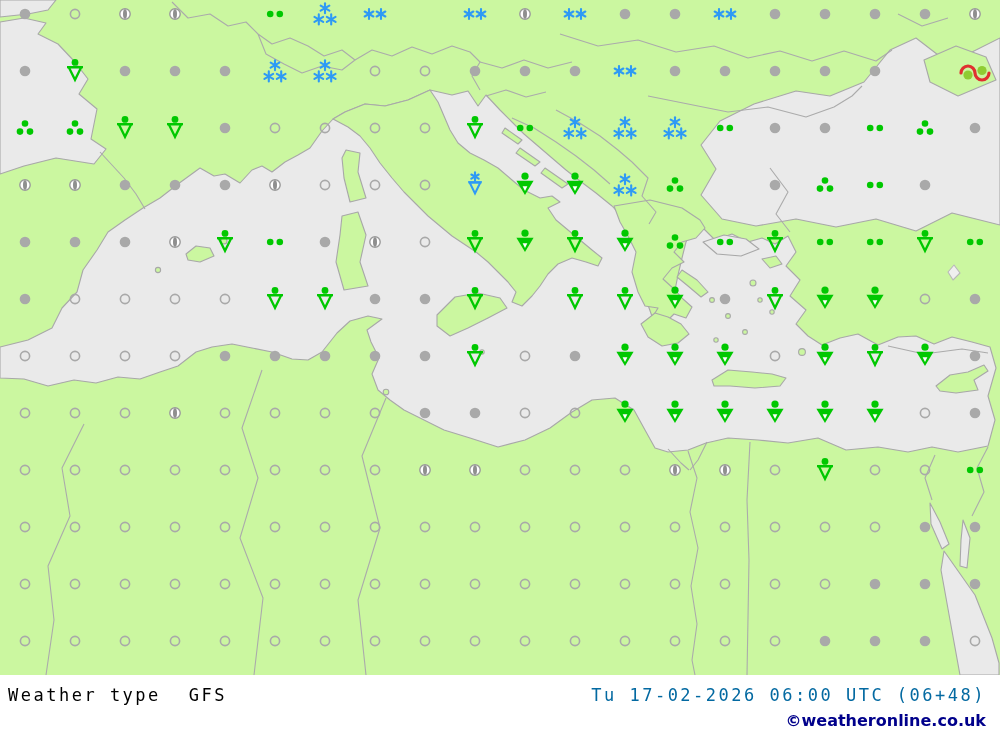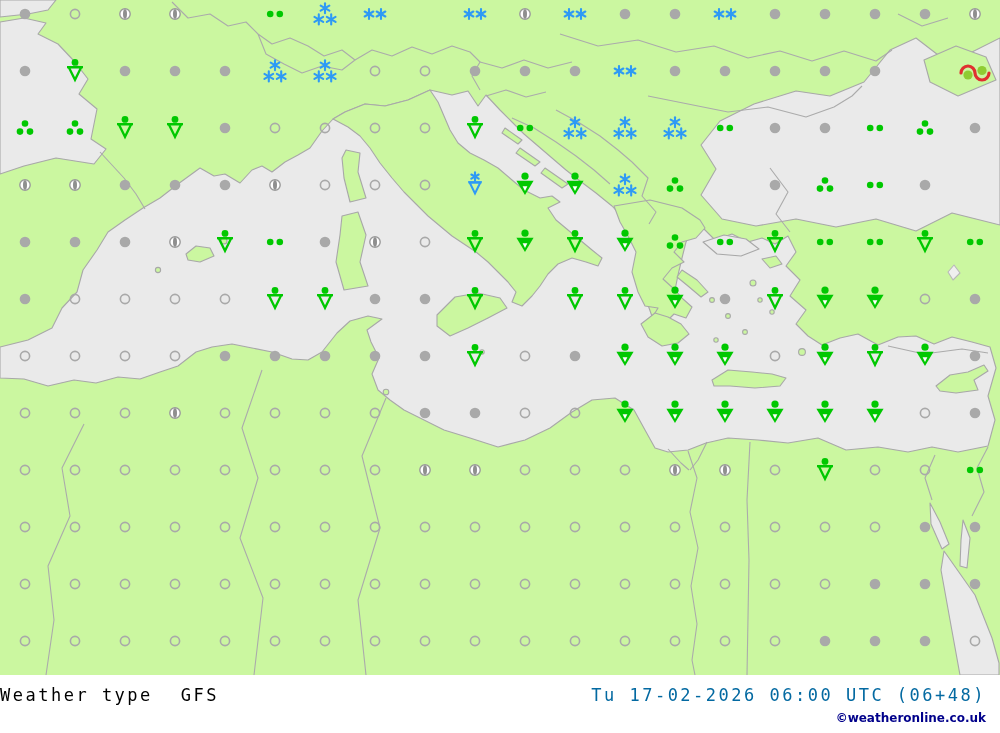--- a/index.html
+++ b/index.html
@@ -1,23 +1,23 @@
 <!DOCTYPE html>
 <html><head>
 <meta charset="utf-8">
 <style>
   html,body{margin:0;padding:0;background:#fff;}
   body{width:1000px;height:733px;position:relative;font-family:"DejaVu Sans Mono",monospace;}
   #map-wrap{position:absolute;top:0;left:0;width:1000px;height:675px;overflow:hidden;}
   #map-wrap svg{display:block;}
   #footer{position:absolute;top:675px;left:0;width:1000px;height:58px;background:#ffffff;}
-  #title-left{position:absolute;left:0;top:10px;font-size:17px;letter-spacing:2.5px;color:#000;white-space:pre;}
+  #title-left{position:absolute;left:8px;top:10px;font-size:17px;letter-spacing:2.5px;color:#000;white-space:pre;}
   #model-label{margin-left:28px;}
   #valid-time{position:absolute;right:14px;top:10px;font-size:17px;letter-spacing:2.5px;color:#0369a1;white-space:pre;}
-  #copyright{position:absolute;right:14px;top:36px;font-size:12px;letter-spacing:0px;
+  #copyright{position:absolute;right:14px;top:36px;font-size:16px;letter-spacing:0px;
              font-family:"DejaVu Sans",sans-serif;color:#00008B;font-weight:bold;}
 </style>
 </head>
 <body>
 
 <div id="map-wrap">
 <svg id="map-svg" width="1000" height="675" viewBox="0 0 1000 675" xmlns="http://www.w3.org/2000/svg">
 
   <rect x="0" y="0" width="1000" height="675" fill="#CBF7A0"></rect>
   <g fill="#EAEAEA" stroke="#A8A8A8" stroke-width="1.1" stroke-linejoin="round">

